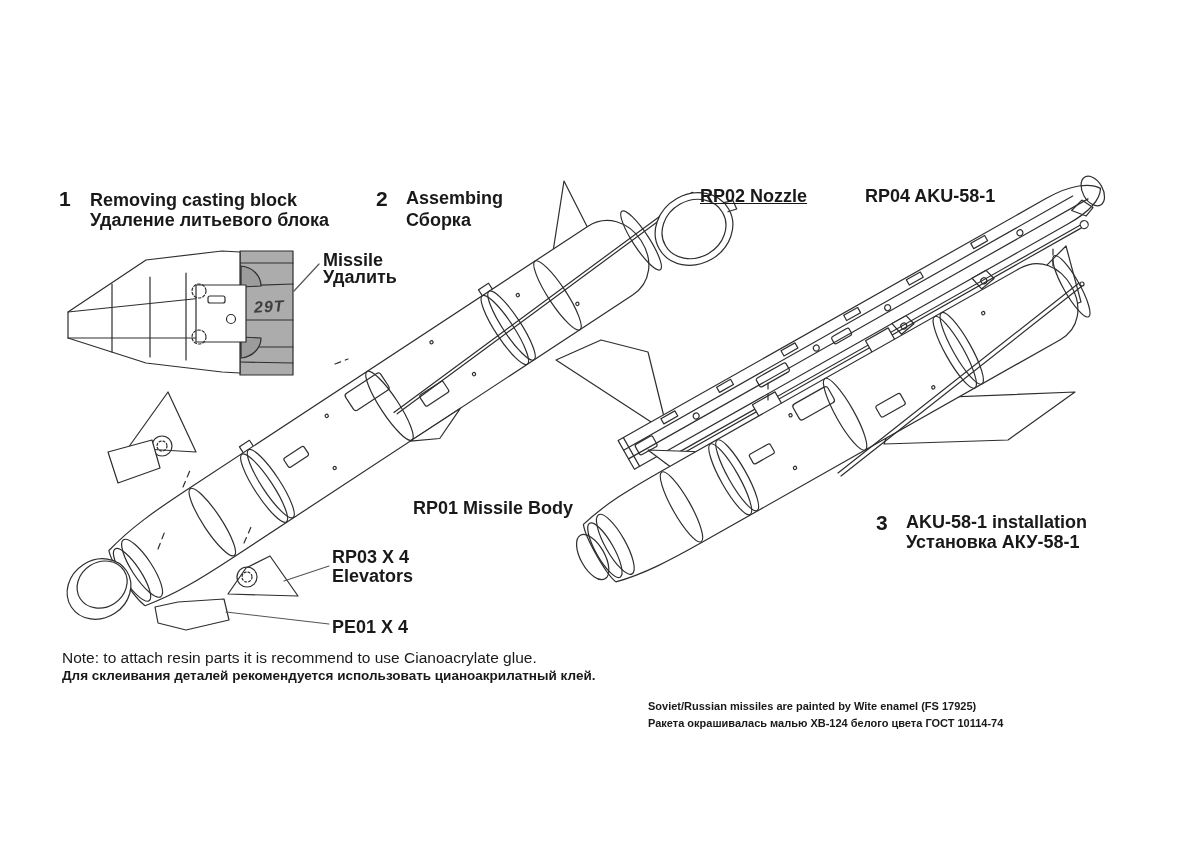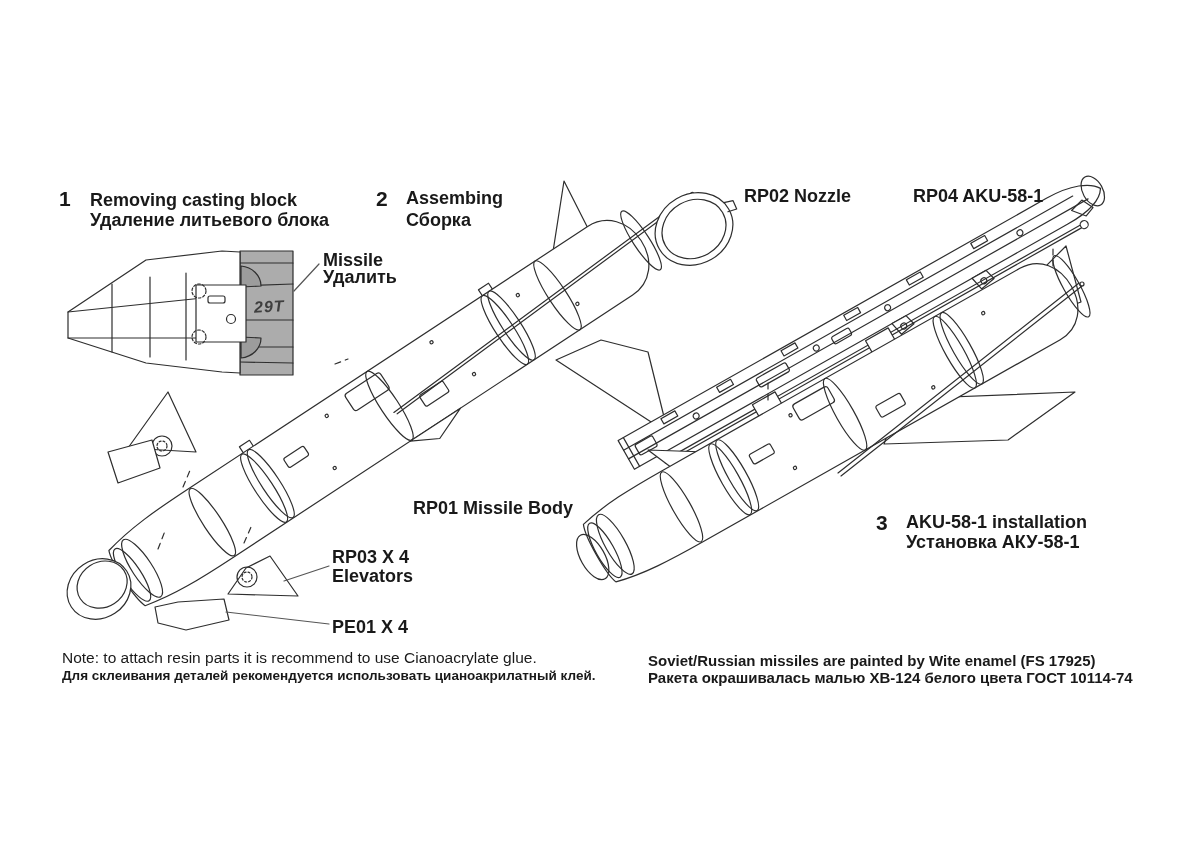--- a/index.html
+++ b/index.html
@@ -5,21 +5,21 @@
   html,body{margin:0;padding:0;background:#e8e8e8;}
   .page{
     position:relative;width:1188px;height:866px;background:#ffffff;
     font-family:"Liberation Sans", sans-serif;color:#191919;overflow:hidden;
   }
   .art{position:absolute;left:0;top:0;}
   .lbl{position:absolute;white-space:nowrap;font-weight:bold;font-size:18px;line-height:1.2;}
   .stepnum{font-size:21px;font-weight:bold;}
   .regular{font-weight:normal;}
   .title{font-size:27px;font-weight:bold;letter-spacing:0px;}
-  .sub{font-size:15px;font-weight:bold;}
+  .sub{font-size:11px;font-weight:bold;margin-top:48px;}
   .note-ru{font-size:13.5px;font-weight:bold;}
   .marking{
     font-size:16px;font-weight:bold;font-style:italic;color:#3f3f3f;
     transform:rotate(-3deg);letter-spacing:1px;
   }
 </style>
 </head>
 <body>
 
 <div class="page">
@@ -205,22 +205,22 @@
   <div class="lbl" style="left:406px;top:188px;">Assembing</div>
   <div class="lbl" style="left:406px;top:210px;">Сборка</div>
 
   <div class="lbl stepnum" style="left:876px;top:510px;">3</div>
   <div class="lbl" style="left:906px;top:512px;">AKU-58-1 installation</div>
   <div class="lbl" style="left:906px;top:532px;">Установка АКУ-58-1</div>
 
   <div class="lbl" style="left:323px;top:250px;">Missile</div>
   <div class="lbl" style="left:323px;top:267px;">Удалить</div>
 
-  <div class="lbl" style="left:744px;top:186px;">RP02 Nozzle</div>
-  <div class="lbl" style="left:865px;top:186px;margin-left:48px;">RP04 AKU-58-1</div>
+  <div class="lbl" style="left:700px;top:186px;text-decoration:underline;">RP02 Nozzle</div>
+  <div class="lbl" style="left:865px;top:186px;">RP04 AKU-58-1</div>
   <div class="lbl" style="left:413px;top:466px;margin-top:32px;">RP01 Missile Body</div>
   <div class="lbl" style="left:332px;top:547px;text-align:center;">RP03 X 4</div>
   <div class="lbl" style="left:332px;top:566px;">Elevators</div>
   <div class="lbl" style="left:332px;top:617px;">PE01 X 4</div>
 
   <div class="lbl marking" style="left:254px;top:297px;">29T</div>
 
   <div class="lbl sub" style="left:648px;top:652px;">Soviet/Russian missiles are painted by Wite enamel (FS 17925)</div>
   <div class="lbl sub" style="left:648px;top:669px;">Ракета окрашивалась малью ХВ-124 белого цвета ГОСТ 10114-74</div>
 

